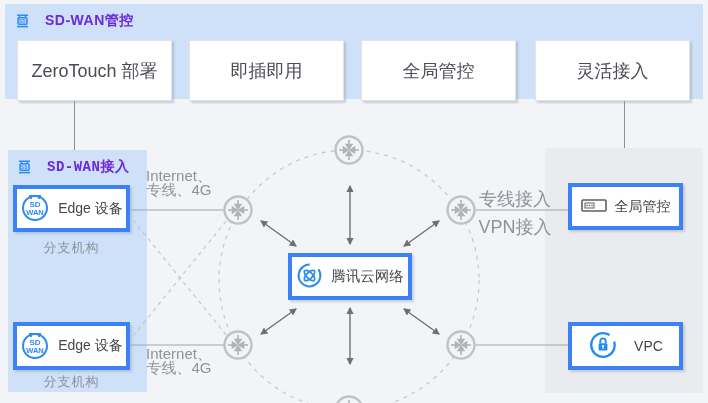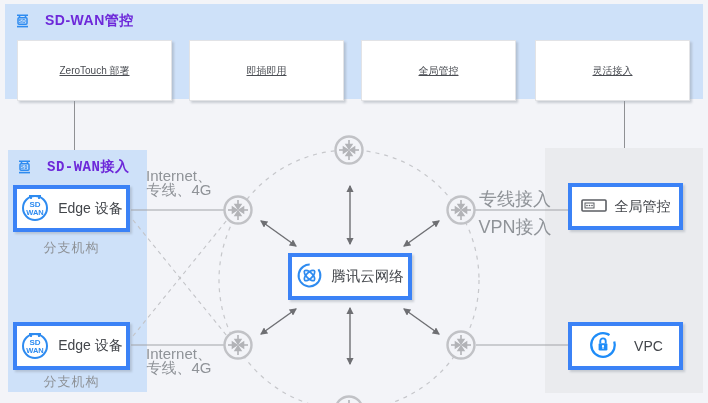--- a/index.html
+++ b/index.html
@@ -18,21 +18,21 @@
     position:absolute;display:flex;align-items:flex-start;gap:14px;
     color:#6d28d9;font-size:14px;font-weight:bold;letter-spacing:.5px;white-space:nowrap;
   }
   #mgmt-header{left:14px;top:12px;}
   #access-header{left:16px;top:158px;font-family:Liberation Mono, monospace;}
 
   .feature-box{
     position:absolute;top:40px;width:155px;height:61px;background:#FFFFFF;
     border:1px solid #E2E3E6;box-shadow:2px 2px 2px rgba(140,148,160,.40);
     display:flex;align-items:center;justify-content:center;
-    font-size:10px;color:#4A4D53;box-sizing:border-box;white-space:nowrap;text-decoration:underline;
+    font-size:18px;color:#4A4D53;box-sizing:border-box;white-space:nowrap;
   }
   .card{
     position:absolute;background:#FFFFFF;border:4px solid #3b82f6;
     box-shadow:2px 2px 2px rgba(140,148,160,.38);
     display:flex;align-items:center;justify-content:center;gap:8px;
     font-size:14px;color:#43464B;box-sizing:border-box;white-space:nowrap;
   }
   #edge-card-1{left:13px;top:185px;width:117px;height:47px;}
   #edge-card-2{left:13px;top:322px;width:117px;height:48px;}
   #hq-card{left:568px;top:183px;width:115px;height:47px;}

